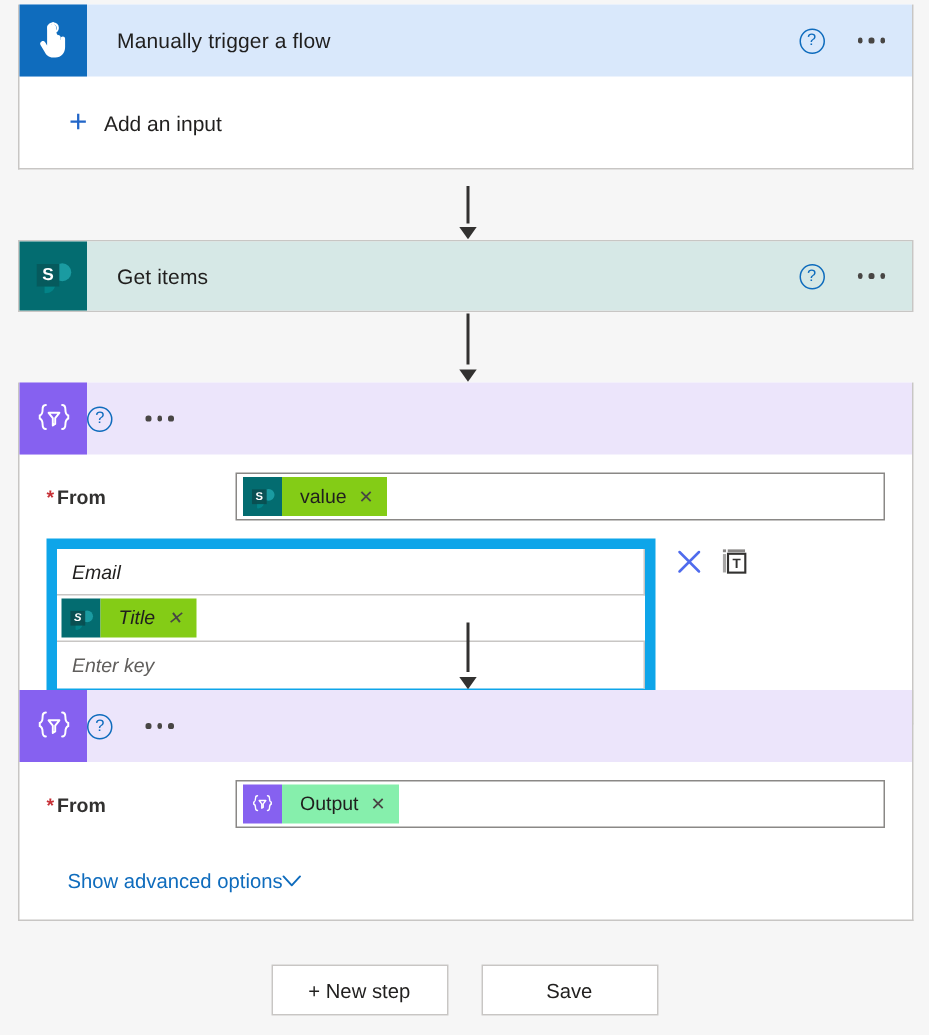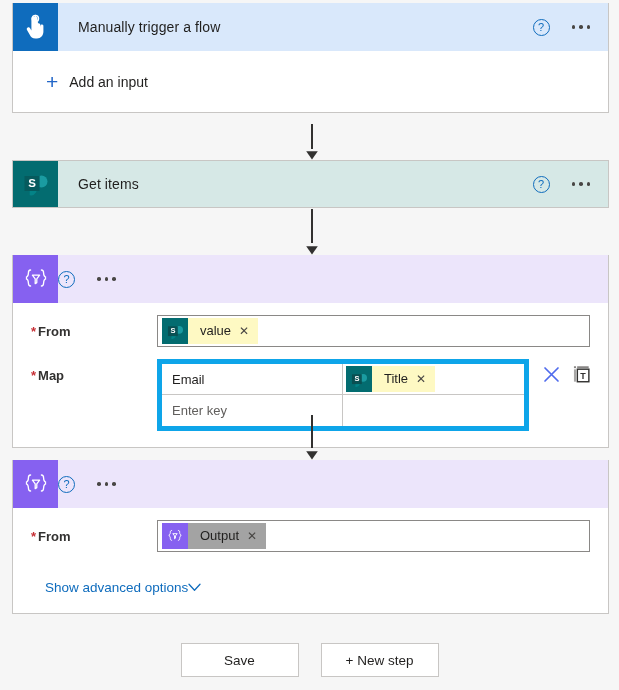--- a/index.html
+++ b/index.html
@@ -192,37 +192,38 @@
     font-size: 13px;
     color: #201f1e;
     height: 26px;
     line-height: 26px;
     display: inline-flex;
     align-items: center;
     gap: 8px;
     white-space: nowrap;
   }
   .token.sp .tok-icon { background: #036c70; }
-  .token.sp .tok-label { background: #fef9c3; }
+  .token.sp .tok-label { background: #84cc16; }
   .token.purple-tok .tok-icon { background: #8661f0; }
-  .token.purple-tok .tok-label { background: #a3a3a3; }
+  .token.purple-tok .tok-label { background: #86efac; }
   .tok-x {
     font-size: 12px;
     color: #484644;
     line-height: 1;
   }
 
   
   .map-area { flex: 1 1 auto; display: flex; align-items: flex-start; }
   .map-grid {
     flex: 1 1 auto;
     display: grid;
-    grid-template-columns: 1fr 1fr;
-    border: 5px solid #0ea5e9;
+    grid-template-columns: 1fr;
+    border: 7px solid #0ea5e9;
     max-width: 392px;
+    font-style: italic;
   }
   .map-cell {
     height: 31px;
     display: flex;
     align-items: center;
     padding: 0 3px 0 10px;
     box-sizing: border-box;
     border-right: 1px solid #c8c6c4;
     border-bottom: 1px solid #c8c6c4;
     font-size: 13px;
@@ -404,23 +405,20 @@
             </span>
             <span class="tok-label">
               <span>value</span>
               <span class="tok-x">✕</span>
             </span>
           </span>
         </div>
       </div>
 
       <div class="form-row">
-        <div class="field-label">
-          <span class="req-star">*</span><span>Map</span>
-        </div>
         <div class="map-area">
           <div class="map-grid">
             <div class="map-cell filled">Email</div>
             <div class="map-cell tok-cell">
               <span class="token sp">
                 <span class="tok-icon">
                   <svg width="17" height="17" viewBox="0 0 26 26" xmlns="http://www.w3.org/2000/svg">
                     <circle cx="18.5" cy="10.5" r="6.0" fill="#1a9ba1"></circle>
                     <path d="M13.5 16.0a6.2 6.2 0 0 1-5.2 8.4c-.6.1-1.1 0-1.6-.1V16z" fill="#038387"></path>
                     <rect x="1.5" y="5.0" width="15.0" height="15.0" fill="#0a4c4f" opacity=".9"></rect>
@@ -503,17 +501,17 @@
       <div class="adv-row">
         <span class="adv-label">Show advanced options</span>
         <svg class="chev" viewBox="0 0 13 9">
           <path d="M1 1.3 6.5 7.2 12 1.3" fill="none" stroke="#0f6cbd" stroke-width="1.3" stroke-linecap="round" stroke-linejoin="round"></path>
         </svg>
       </div>
     </div>
   </div>
 
   <div class="btn-bar">
+    <button class="btn">+ New step</button>
     <button class="btn">Save</button>
-    <button class="btn">+ New step</button>
   </div>
 
 </div>
 
 </body></html>

